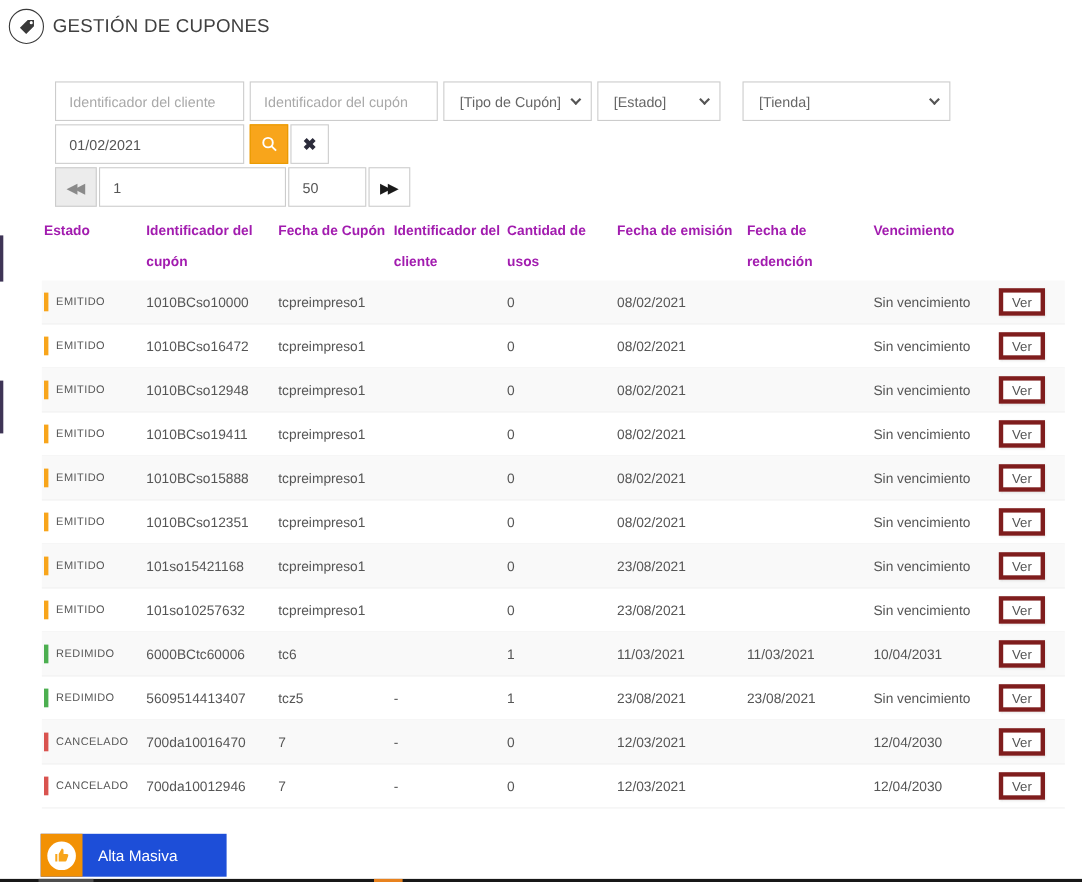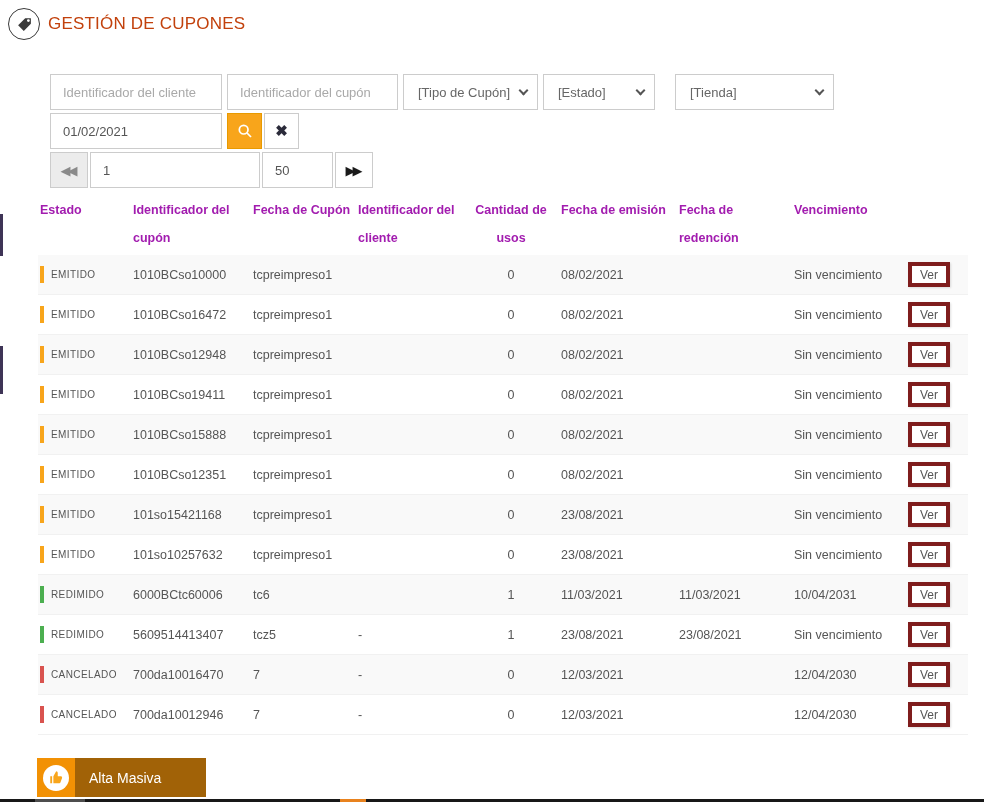--- a/index.html
+++ b/index.html
@@ -4,36 +4,36 @@
 <style>
   * { box-sizing: border-box; margin: 0; padding: 0; }
   html, body { background: #fff; }
   body { font-family: "Liberation Sans", sans-serif; }
   .screen { position: relative; width: 984px; height: 802px; background: #fff; overflow: hidden; }
 
   
   .page-header { position: absolute; top: 8px; left: 8px; display: flex; align-items: center; gap: 8px; }
   .tag-circle { width: 32px; height: 32px; border: 1px solid #3a3a3a; border-radius: 50%;
                 display: flex; align-items: center; justify-content: center; }
-  .page-title { font-size: 17px; color: #c2410c; font-weight: 500; letter-spacing: 0.2px; }
+  .page-title { font-size: 17px; color: #404040; font-weight: 500; letter-spacing: 0.2px; }
 
   
   .filters { position: absolute; top: 74px; left: 50px; }
   .filter-row { display: flex; margin-bottom: 3px; }
   .f-input { height: 36px; border: 1px solid #ccc; background: #fff; padding: 0 12px;
              font-size: 13px; color: #555; font-family: "Liberation Sans", sans-serif; outline: none; }
   .f-input::placeholder { color: #a9a9a9; }
   .inp-client, .inp-date-from { width: 172px; margin-right: 5px; }
   .inp-coupon, .inp-date-to { width: 171px; margin-right: 5px; }
   .f-select { height: 36px; border: 1px solid #ccc; background: #fff; display: flex;
               align-items: center; justify-content: space-between; padding: 0 10px 0 14px;
               font-size: 13px; color: #666; cursor: pointer; }
   .sel-type { width: 135px; margin-right: 5px; text-align: center; }
   .sel-state { width: 112px; margin-right: 20px; }
-  .sel-store { width: 159px; }
+  .sel-store { width: 189px; }
   .chev { width: 7px; height: 7px; border-right: 2px solid #555; border-bottom: 2px solid #555;
           transform: rotate(45deg); margin-top: -4px; flex: 0 0 auto; margin-left: 8px; }
   .btn-search { width: 35px; height: 36px; border: 1px solid #e89a00; background: #F8A51B;
                 display: flex; align-items: center; justify-content: center; cursor: pointer; margin-right: 2px; }
   .btn-clear { width: 35px; height: 36px; border: 1px solid #ccc; background: #fff;
                display: flex; align-items: center; justify-content: center; cursor: pointer;
                font-size: 15px; color: #2b2b3a; font-weight: bold; }
 
   
   .pager-btn { height: 36px; display: flex; align-items: center; justify-content: center;
@@ -47,35 +47,35 @@
   .table { position: absolute; top: 195px; left: 38px; width: 930px; }
   .thead { display: flex; align-items: flex-start; height: 60px; }
   .th { font-size: 12.5px; color: #a21caf; font-weight: 700; line-height: 2.2; padding-top: 2px; }
   .tbody .row { display: flex; align-items: center; height: 40px; border-bottom: 1px solid #f1f1f1; }
   .tbody .row:nth-child(odd) { background: #f9f9f9; }
   .td { font-size: 12.5px; color: #555; }
   .col-estado   { width: 95px;  padding-left: 2px; }
   .col-cupon    { width: 120px; }
   .col-tipo     { width: 105px; }
   .col-cliente  { width: 103px; }
-  .col-usos     { width: 100px; text-align: center; }
+  .col-usos     { width: 100px; }
   .col-emision  { width: 118px; }
   .col-redencion{ width: 115px; }
   .col-venc     { width: 106px; }
   .col-action   { width: 50px;  display: flex; justify-content: flex-end; }
   .status-wrap { display: flex; align-items: center; gap: 7px; }
   .status-bar { width: 4px; height: 17px; background: #F8A51B; flex: 0 0 auto; }
   .status-label { font-size: 10px; color: #555; letter-spacing: 0.4px; }
   .btn-ver { width: 42px; height: 25px; background: #fff; border: 4px solid #7f1d1d;
              font-size: 12px; color: #555; cursor: pointer; box-shadow: 1px 1px 2px rgba(0,0,0,0.12);
              font-family: "Liberation Sans", sans-serif; }
 
   
   .btn-alta { position: absolute; top: 758px; left: 37px; width: 169px; height: 39px;
-              background: #a16207; border: none; display: flex; align-items: center;
+              background: #1d4ed8; border: none; display: flex; align-items: center;
               cursor: pointer; padding: 0; }
   .alta-icon-block { width: 38px; height: 39px; background: #F29104; display: flex;
                      align-items: center; justify-content: center; flex: 0 0 auto; }
   .alta-circle { width: 26px; height: 26px; background: #fff; border-radius: 50%;
                  display: flex; align-items: center; justify-content: center; }
   .alta-label { color: #fff; font-size: 14px; margin-left: 14px; }
 
   
   .edge-mark { position: absolute; left: 0; width: 3px; background: #3e3456; }
   .edge-mark-1 { top: 214px; height: 42px; }

